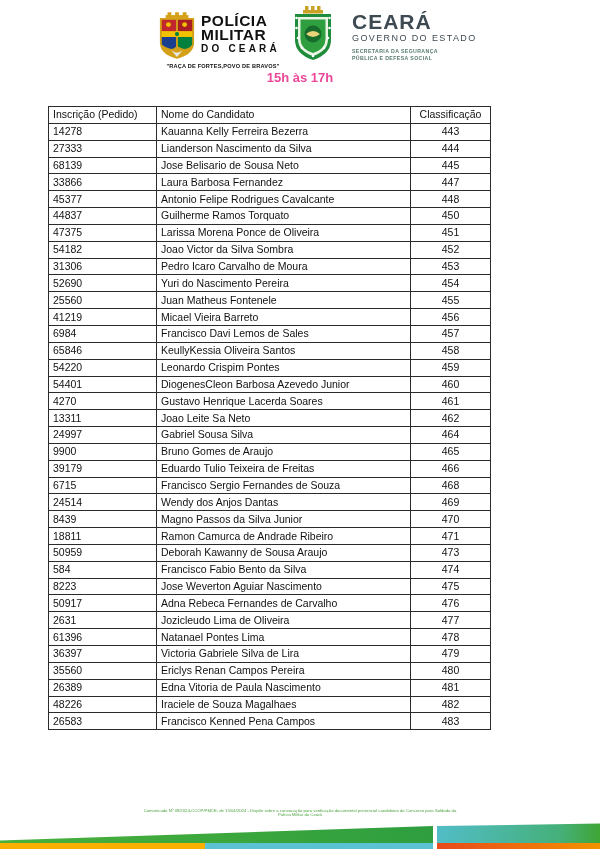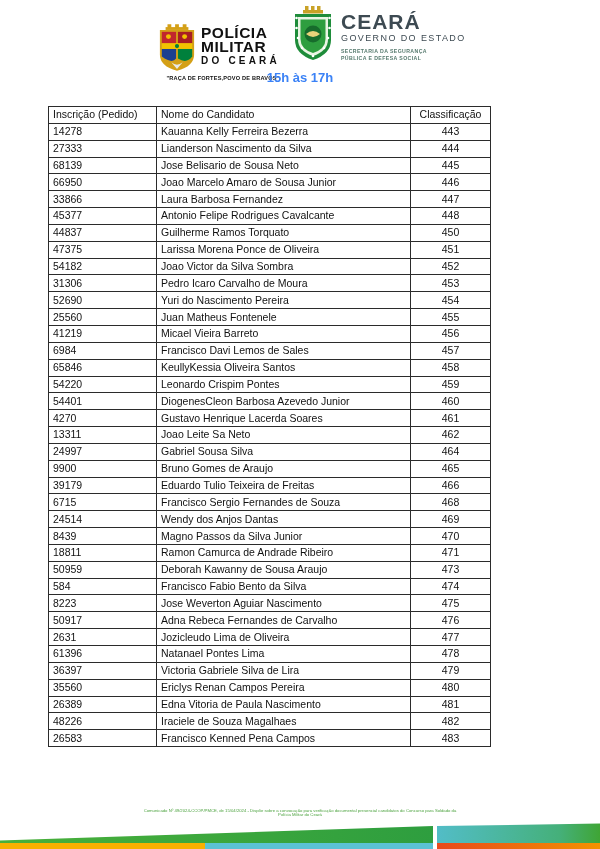--- a/index.html
+++ b/index.html
@@ -1,36 +1,36 @@
 <!DOCTYPE html>
 <html><head>
 <meta charset="utf-8">
 <style>
   html,body{margin:0;padding:0;}
   body{background:#888;font-family:"Liberation Sans",sans-serif;}
   .page{position:relative;width:600px;height:849px;background:#ffffff;margin:0 auto;overflow:hidden;}
 
   
-  .pmce-logo{position:absolute;left:158px;top:24px;width:130px;}
+  .pmce-logo{position:absolute;left:158px;top:12px;width:130px;}
   .pmce-row{display:flex;align-items:flex-start;}
   .pmce-crest{width:38px;height:48px;flex:0 0 auto;}
   .pmce-text{margin-left:5px;padding-top:2px;}
   .pmce-l1,.pmce-l2{font-size:15.5px;font-weight:bold;color:#101010;line-height:14px;letter-spacing:.5px;}
   .pmce-l3{font-size:10px;font-weight:bold;color:#101010;letter-spacing:3.2px;line-height:13px;}
   .pmce-motto{font-size:5.6px;font-weight:bold;color:#101010;margin-top:3px;text-align:center;width:130px;letter-spacing:.2px;}
 
   .ceara-logo{position:absolute;left:292px;top:6px;display:flex;align-items:flex-start;}
   .ceara-shield{width:42px;height:55px;flex:0 0 auto;}
-  .ceara-text{margin-left:7px;padding-top:6px;}
+  .ceara-text{margin-left:18px;padding-top:6px;}
   .ceara-title{font-size:21px;font-weight:bold;color:#3d4a52;line-height:20px;letter-spacing:1px;}
   .ceara-sub{font-size:9px;font-weight:normal;color:#3d4a52;letter-spacing:1.4px;line-height:11px;margin-top:1px;}
   .ceara-dept{font-size:5.2px;font-weight:bold;color:#567a6e;line-height:6.5px;margin-top:4px;letter-spacing:.4px;}
 
   .time-slot{position:absolute;left:0;top:70px;width:600px;text-align:center;
-    font-size:13px;font-weight:bold;color:#3b82f6;}
+    font-size:13px;font-weight:bold;color:#ec4899;}
 
   
   .tbl-wrap{position:absolute;left:48px;top:106px;}
   table.candidates{border-collapse:collapse;table-layout:fixed;width:439px;}
   table.candidates th,table.candidates td{
     border:1px solid #2b2b2b;height:15.85px;padding:0 4px;
     font-size:10.5px;font-weight:normal;color:#111;line-height:15px;
     overflow:hidden;white-space:nowrap;}
   th.c0,td.c0{width:99px;text-align:left;}
   th.c1,td.c1{width:245px;text-align:left;}
@@ -125,25 +125,20 @@
             <td class="c0">27333</td>
             <td class="c1">Lianderson Nascimento da Silva</td>
             <td class="c2">444</td>
           </tr>
           <tr>
             <td class="c0">68139</td>
             <td class="c1">Jose Belisario de Sousa Neto</td>
             <td class="c2">445</td>
           </tr>
           <tr>
-            <td class="c0">66950</td>
-            <td class="c1">Joao Marcelo Amaro de Sousa Junior</td>
-            <td class="c2">446</td>
-          </tr>
-          <tr>
             <td class="c0">33866</td>
             <td class="c1">Laura Barbosa Fernandez</td>
             <td class="c2">447</td>
           </tr>
           <tr>
             <td class="c0">45377</td>
             <td class="c1">Antonio Felipe Rodrigues Cavalcante</td>
             <td class="c2">448</td>
           </tr>
           <tr>

